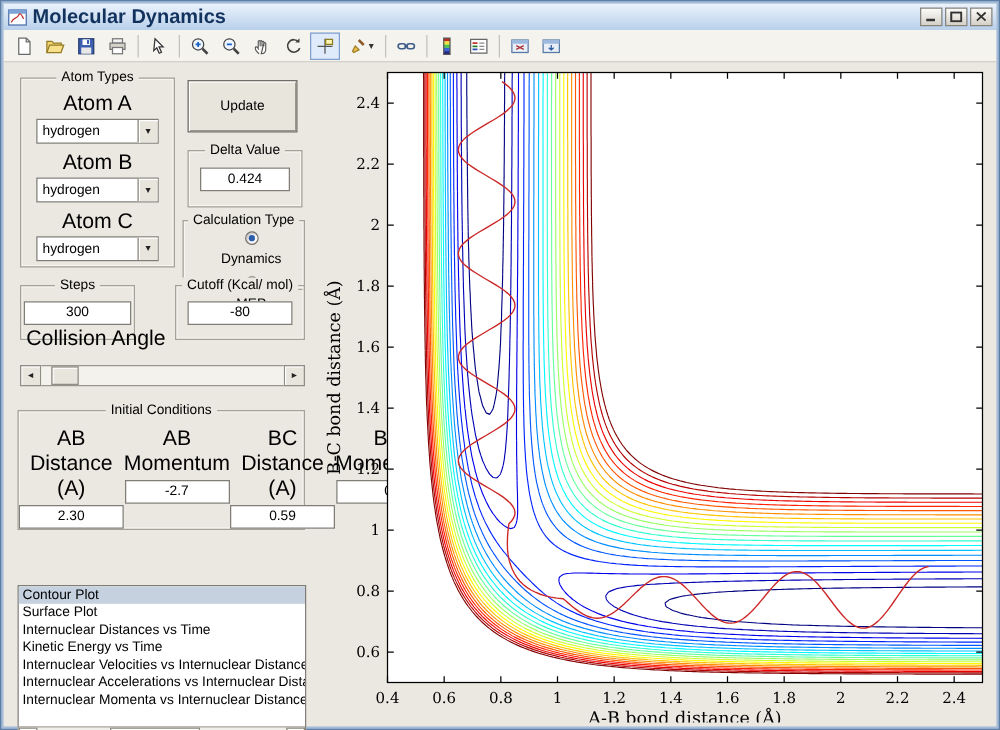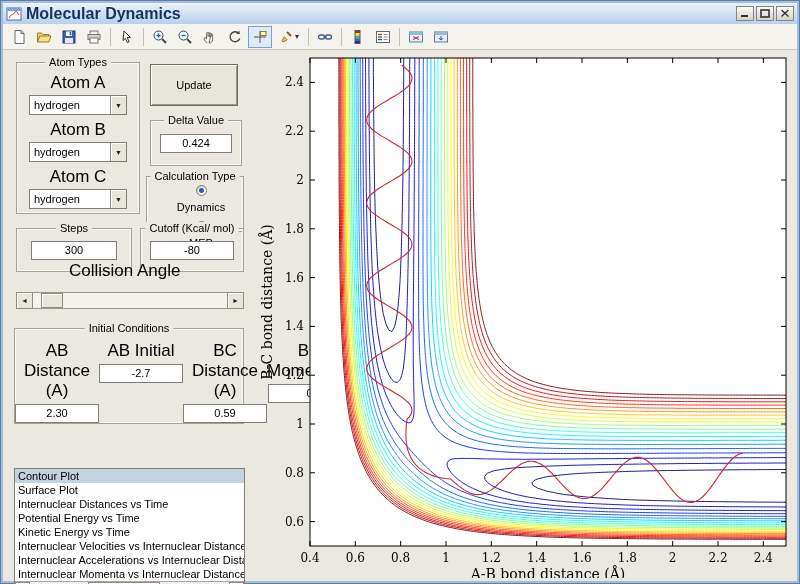--- a/index.html
+++ b/index.html
@@ -266,67 +266,66 @@
       <div class="radio-row">
         <span class="radio checked"></span>
         <span>Dynamics</span>
       </div>
       <div class="radio-row">
         <span class="radio"></span>
         <span>MEP</span>
       </div>
     </div>
 
-    <div class="panel" style="left:13px;top:178px;width:116px;height:44px;">
+    <div class="panel" style="left:13px;top:178px;width:92px;height:44px;">
       <span class="panel-title">Steps</span>
       <div class="edit" style="width:86px;margin:12px auto 0;">300</div>
     </div>
 
     <div class="panel" style="left:137px;top:178px;width:104px;height:44px;">
       <span class="panel-title">Cutoff (Kcal/ mol)</span>
       <div class="edit" style="width:84px;margin:12px auto 0;">-80</div>
     </div>
 
-    <div class="ctl-label" style="position:absolute;left:18px;top:211px;margin-left:48px;">Collision Angle</div>
+    <div class="ctl-label" style="position:absolute;left:18px;top:211px;">Collision Angle</div>
     <div class="slider" style="left:13px;top:242px;width:228px;height:17px;">
       <div class="sl-arrow">◄</div>
       <div class="sl-track">
         <div class="sl-thumb" id="slider-thumb" style="left: 8.1px;"></div>
       </div>
       <div class="sl-arrow">►</div>
     </div>
 
     <div class="panel" style="left:11px;top:278px;width:230px;height:96px;">
       <span class="panel-title">Initial Conditions</span>
       <div class="ic-grid">
         <div class="ic-cell">
           <div class="ctl-label center">AB Distance (A)</div>
           <div class="edit">2.30</div>
         </div>
         <div class="ic-cell">
-          <div class="ctl-label center">AB Initial</div>
+          <div class="ctl-label center">AB Momentum</div>
           <div class="edit">-2.7</div>
         </div>
         <div class="ic-cell">
           <div class="ctl-label center">BC Distance (A)</div>
           <div class="edit">0.59</div>
         </div>
         <div class="ic-cell">
           <div class="ctl-label center">BC Momentum</div>
           <div class="edit">0</div>
         </div>
       </div>
     </div>
 
     <div class="listbox" style="left:11px;top:382px;width:231px;height:129px;">
       <div class="list-items" id="list-items">
           <div class="list-item selected">Contour Plot</div>
           <div class="list-item">Surface Plot</div>
           <div class="list-item">Internuclear Distances vs Time</div>
-          <div class="list-item">Potential Energy vs Time</div>
           <div class="list-item">Kinetic Energy vs Time</div>
           <div class="list-item">Internuclear Velocities vs Internuclear Distance</div>
           <div class="list-item">Internuclear Accelerations vs Internuclear Distance</div>
           <div class="list-item">Internuclear Momenta vs Internuclear Distance</div>
         </div>
       <div class="hscroll">
         <div class="sl-arrow">◄</div>
         <div class="hs-track">
           <div class="hs-thumb"></div>
         </div>

